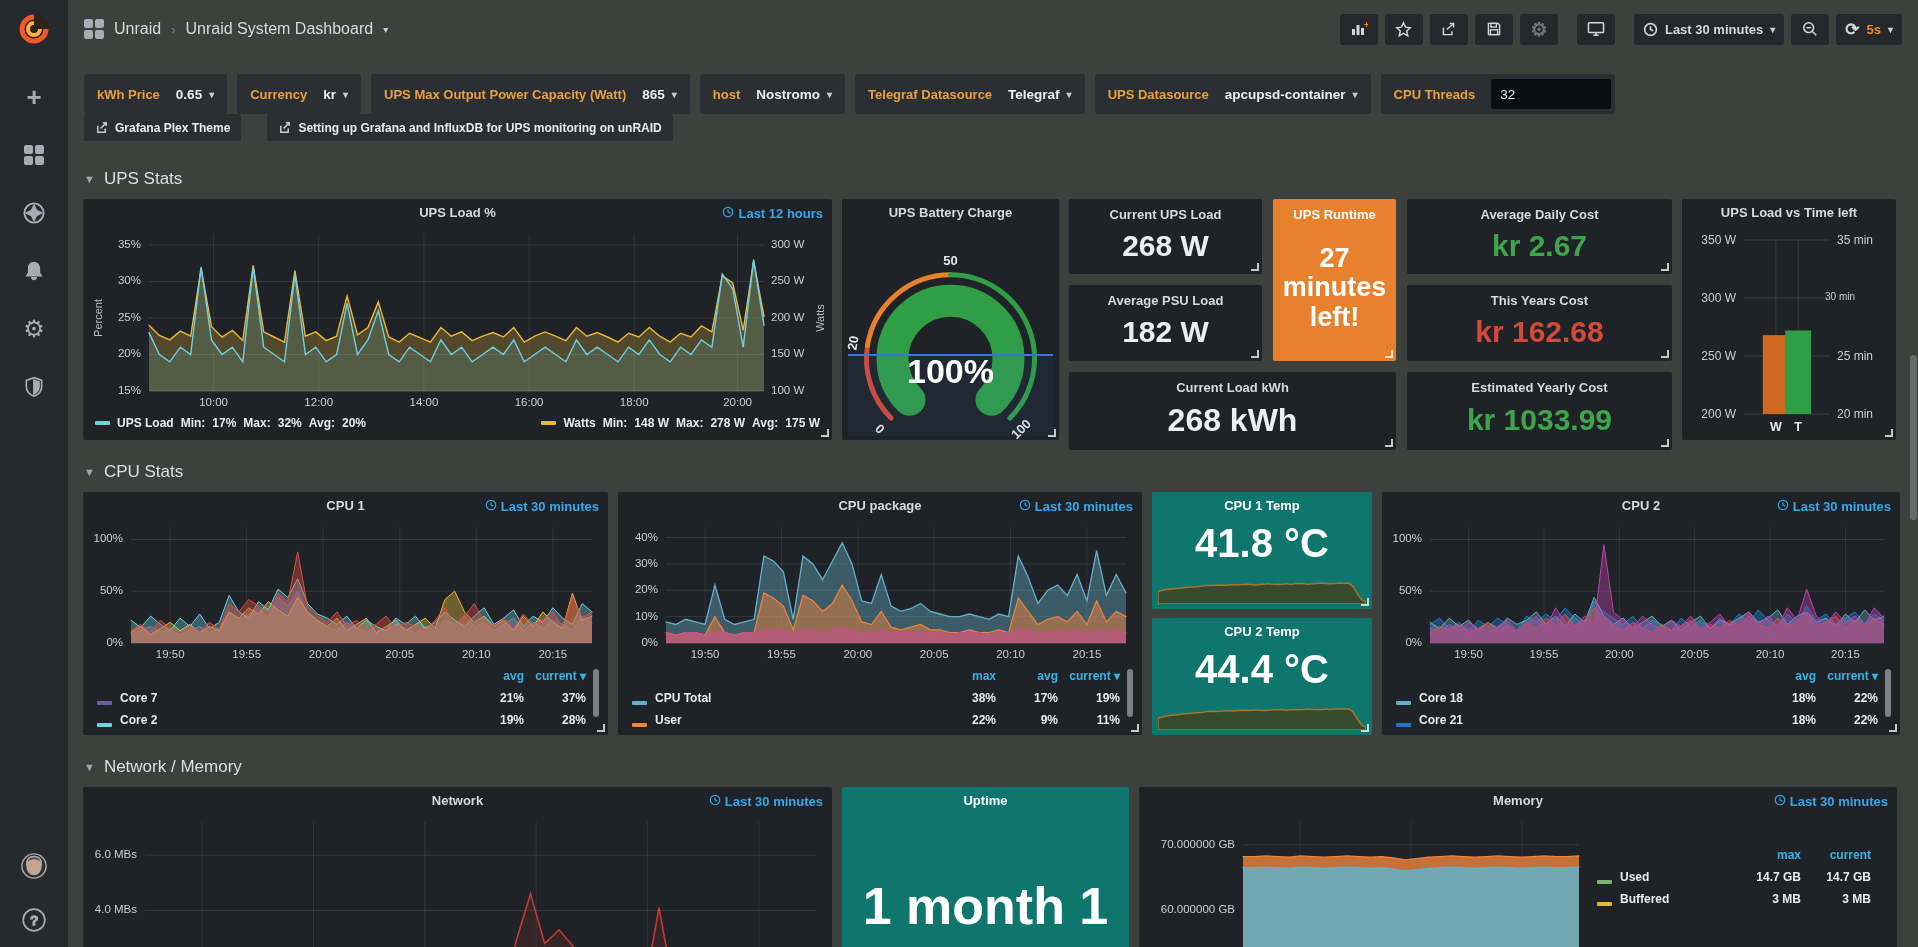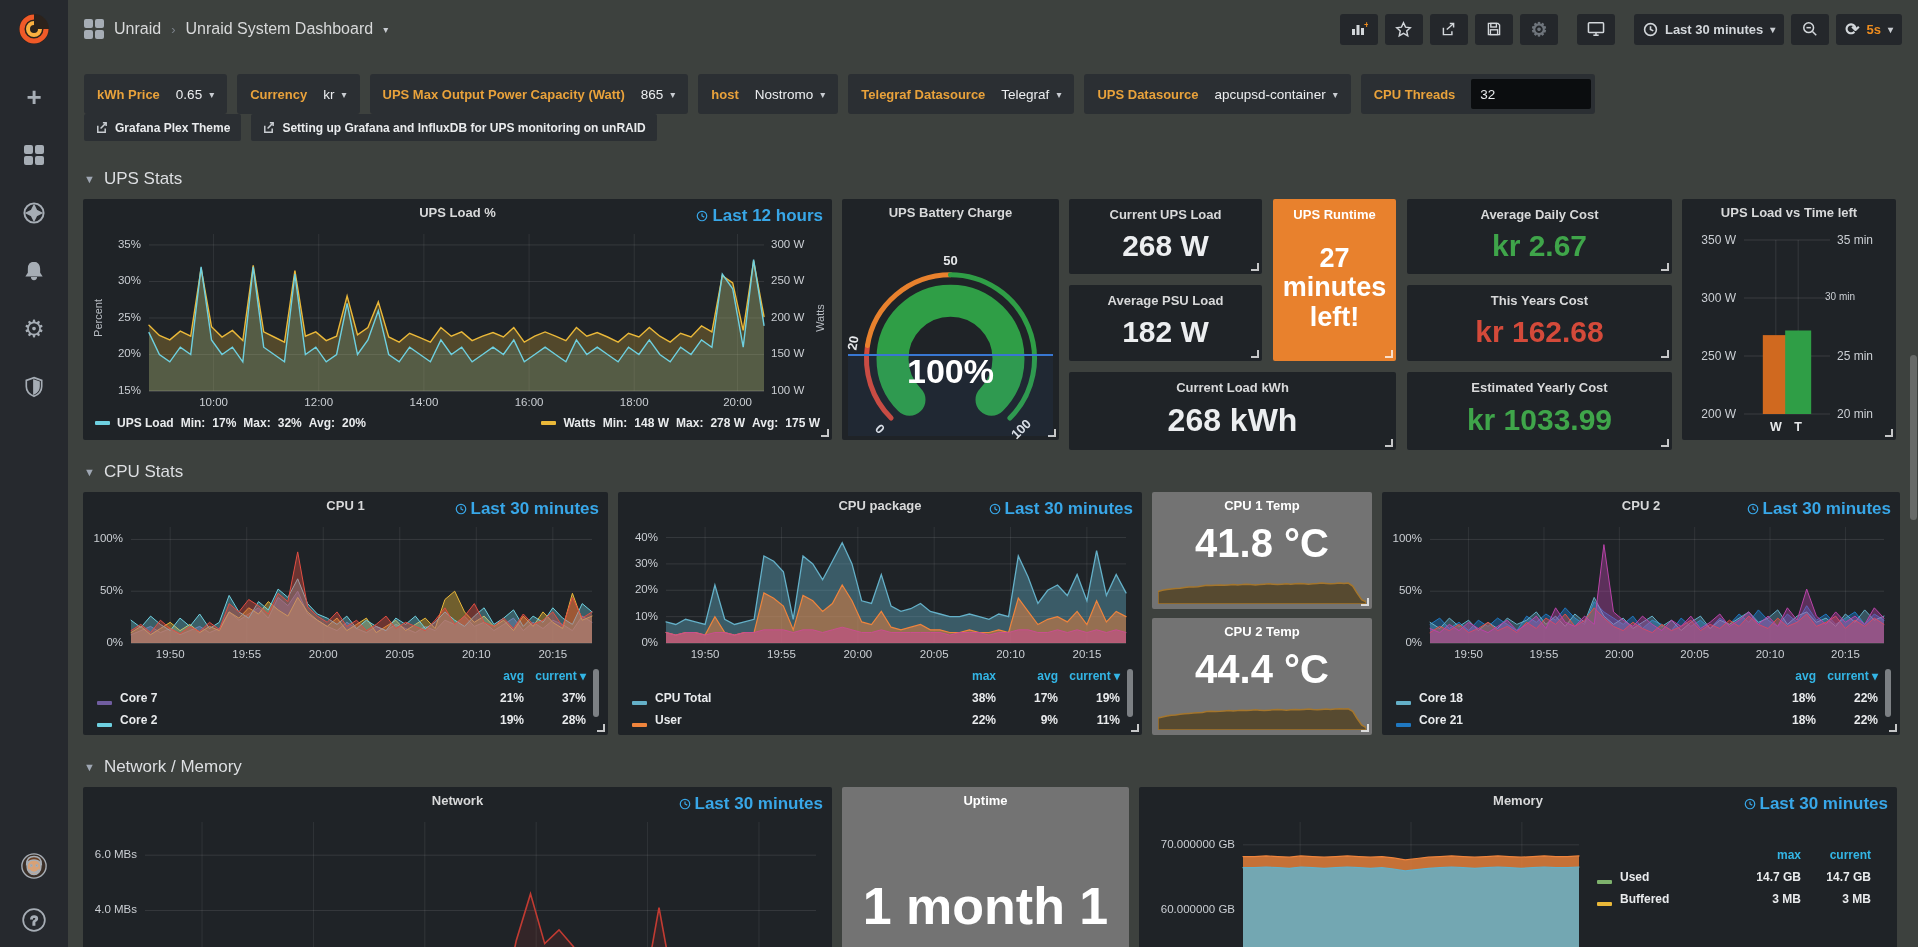--- a/index.html
+++ b/index.html
@@ -25,34 +25,34 @@
   .icon-btn{min-width:38px;height:31px;background:#24272b;border-radius:3px;display:flex;align-items:center;justify-content:center;color:#d3d7db;cursor:pointer;padding:0 9px;gap:7px;font-size:13px;font-weight:bold}
   .icon-btn svg{stroke:#d3d7db;fill:none;stroke-width:1.7}
   .icon-btn.dim svg,.icon-btn.dim{color:#6f757c}
   .gap-l{margin-left:12px}
   .orange-txt{color:#ef8d1e}
   .refresh-glyph{font-size:17px;font-weight:bold;line-height:1}
   
   .submenu{display:flex;flex-wrap:wrap;gap:10px;padding:16px 16px 0}
   .var-chip{background:#2b2f33;border-radius:3px;height:40px;display:flex;align-items:center;padding:0 13px;gap:16px;cursor:pointer}
   .var-label{color:#e9a23b;font-weight:bold;font-size:13px;white-space:nowrap}
-  .var-value{color:#eceef0;font-weight:normal;font-size:13.5px;display:flex;align-items:center;gap:7px;white-space:nowrap}
+  .var-value{color:#eceef0;font-weight:bold;font-size:13.5px;display:flex;align-items:center;gap:7px;white-space:nowrap}
   .var-input{width:120px;height:30px;background:#0b0d0f;border:none;border-radius:2px;color:#e6e8ea;font-size:13.5px;padding:0 9px;font-family:"Liberation Sans",sans-serif}
-  .links-row{display:flex;gap:10px;padding:0 16px 0}
+  .links-row{display:flex;gap:26px;padding:0 16px 0}
   .link-chip{background:#2b2f33;border-radius:2px;height:27px;display:flex;align-items:center;gap:7px;padding:0 11px;font-size:12px;font-weight:bold;color:#e9ebed;cursor:pointer}
   .link-chip svg{stroke:#c9cdd2;fill:none;stroke-width:1.6}
   
   .section-h{display:flex;align-items:center;gap:9px;padding:28px 16px 0;font-size:17px;color:#dddfe2;cursor:pointer}
   .section-h.mid{padding-top:22px}
   .section-h .chev{color:#9fa7b3;font-size:11px}
   .row{display:flex;gap:10px;padding:10px 0 0 15px}
   .panel{background:#1f2327;border-radius:2px;position:relative;display:flex;flex-direction:column;flex:none}
   .panel::after{content:"";position:absolute;right:3px;bottom:3px;width:6px;height:6px;border-right:2px solid rgba(255,255,255,.75);border-bottom:2px solid rgba(255,255,255,.75)}
   .p-title{height:27px;flex:none;display:flex;align-items:center;justify-content:center;font-size:13px;font-weight:bold;color:#d8d9da;cursor:pointer}
-  .time-ov{position:absolute;right:9px;top:7px;color:#38a7e8;font-size:17px;font-weight:bold;display:flex;align-items:center;gap:4px}
+  .time-ov{position:absolute;right:9px;top:7px;color:#38a7e8;font-size:13px;font-weight:bold;display:flex;gap:4px}
   .time-ov svg{stroke:#38a7e8;fill:none;stroke-width:1.6}
   .graph-body{flex:1;position:relative;margin:0 4px;cursor:crosshair}
   .clab{position:absolute;font-size:11.5px;color:#cbcfd4;white-space:nowrap}
   .rot-lab{position:absolute;font-size:11px;color:#b9bec4;transform:rotate(-90deg);transform-origin:center}
   
   .legend-inline{flex:none;height:27px;display:flex;align-items:center;justify-content:space-between;padding:0 12px 7px;font-size:12px;font-weight:bold;color:#e9ebed}
   .leg-grp{display:flex;align-items:center;gap:7px}
   .swatch{width:15px;height:4px;border-radius:1px;display:inline-block}
   .leg-name{cursor:pointer}
   .legend-table{flex:none;height:70px;position:relative;padding:0 22px 6px 14px;font-size:12px;font-weight:bold}
@@ -65,21 +65,21 @@
   .stats-grid{display:grid;grid-template-columns:193px 123px 265px;grid-template-rows:75px 76px 78px;gap:11px;width:603px}
   .stat{background:#1f2327;border-radius:2px;position:relative;display:flex;flex-direction:column}
   .stat::after{content:"";position:absolute;right:3px;bottom:3px;width:6px;height:6px;border-right:2px solid rgba(255,255,255,.75);border-bottom:2px solid rgba(255,255,255,.75)}
   .stat .p-title{height:24px;padding-top:6px}
   .stat-val{flex:1;display:flex;align-items:center;justify-content:center;font-weight:bold;font-size:30px;color:#eceef0;padding-bottom:6px}
   .stat.orange{background:#e8812d}
   .stat.orange .p-title{color:#fff}
   .runtime-val{font-size:27px;line-height:1.08;text-align:center;color:#fff;font-weight:bold;flex:1;display:flex;align-items:center;justify-content:center;padding:0 6px 8px}
   .val-green{color:#3fa54a}.val-red{color:#d44a3a}
   
-  .panel.green{background:#737373}
+  .panel.green{background:#0f766e}
   .panel.green .p-title{color:#fff}
   .temp-val{flex:1;display:flex;align-items:center;justify-content:center;font-size:40px;font-weight:bold;color:#fff;padding-bottom:42px}
   .spark-host{position:absolute;left:6px;right:6px;bottom:5px;height:36px}
   .uptime-val{margin-top:62px;text-align:center;font-size:52px;font-weight:bold;color:#fff;white-space:nowrap;overflow:hidden}
   
   .gauge-value{position:absolute;font-size:34px;font-weight:bold;color:#fff;transform:translate(-50%,-50%)}
   .gauge-tick{position:absolute;font-size:13px;font-weight:bold;color:#e6e8ea;transform:translate(-50%,-50%)}
   .blue-line{position:absolute;left:2px;right:2px;height:2px;background:#3877d2;z-index:2}
   .blue-fill{position:absolute;left:2px;right:2px;background:rgba(56,119,210,.07);z-index:1}
   

